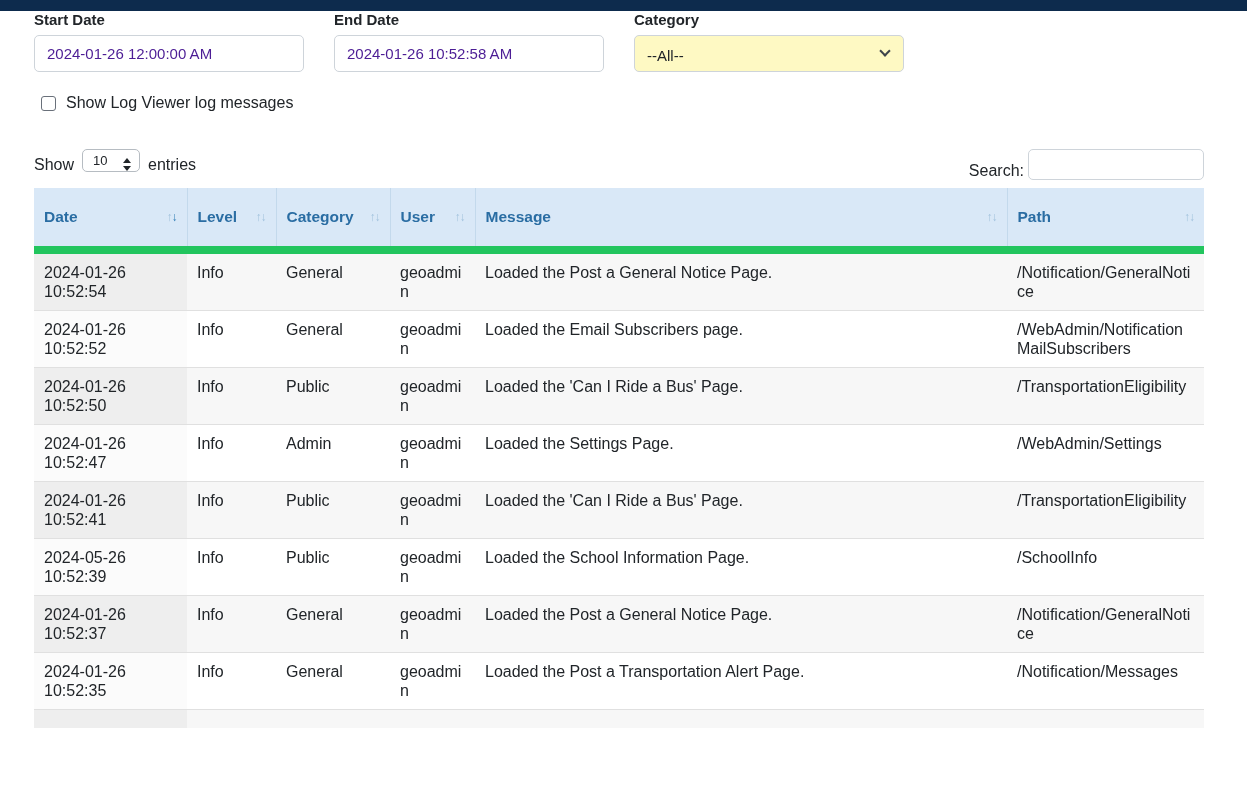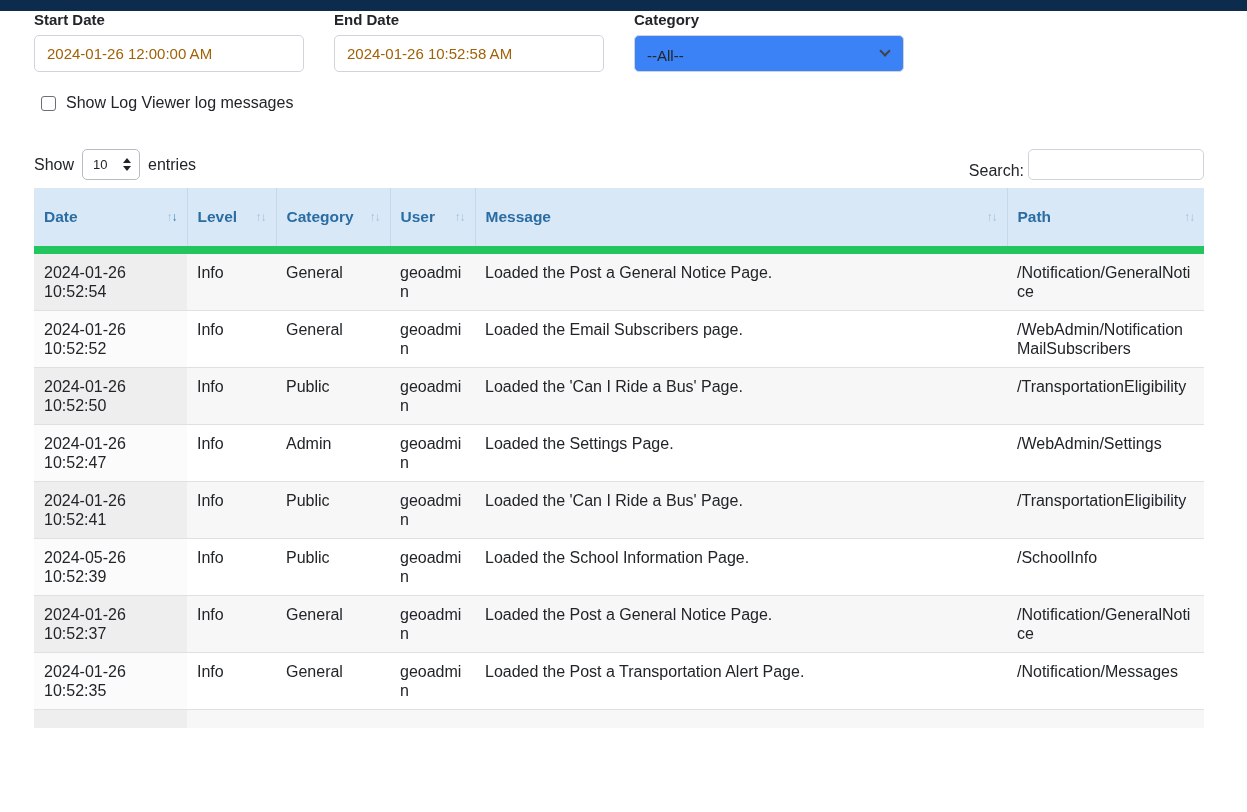--- a/index.html
+++ b/index.html
@@ -34,35 +34,35 @@
     margin-bottom: 7px;
     color: #212529;
   }
   .text-input {
     width: 100%; height: 37px;
     border: 1px solid #ced4da;
     border-radius: 5px;
     padding: 0 12px;
     font-size: 15px;
     font-family: inherit;
-    color: #a16207;
+    color: #4c1d95;
     background: #fff;
     outline: none;
   }
   .select-wrap { position: relative; width: 100%; }
   .select-wrap select {
     appearance: none; -webkit-appearance: none; -moz-appearance: none;
     width: 100%; height: 37px;
     border: 1px solid #ced4da;
     border-radius: 5px;
     padding: 4px 30px 0 12px;
     font-size: 15px;
     font-family: inherit;
     color: #212529;
-    background: #3b82f6;
+    background: #fef9c3;
     outline: none;
   }
   .chevron-down {
     position: absolute;
     right: 15px; top: 12px;
     width: 8px; height: 8px;
     border-right: 2px solid #3e444a;
     border-bottom: 2px solid #3e444a;
     transform: rotate(45deg);
     pointer-events: none;
@@ -91,21 +91,21 @@
     margin-top: 37px;
     display: flex;
     justify-content: space-between;
     align-items: center;
     font-size: 16px;
   }
   .length-group { display: flex; align-items: center; gap: 8px; }
   .entries-select-wrap { position: relative; width: 58px; height: 31px; }
   .entries-select-wrap select {
     appearance: none; -webkit-appearance: none; -moz-appearance: none;
-    width: 100%; height: 31px;
+    width: 100%; height: 23px;
     border: 1px solid #b6bcc2;
     border-radius: 5px;
     padding: 0 22px 0 10px;
     font-size: 13px;
     font-family: inherit;
     color: #212529;
     background: #fff;
     outline: none;
   }
   .spinner-icon {

